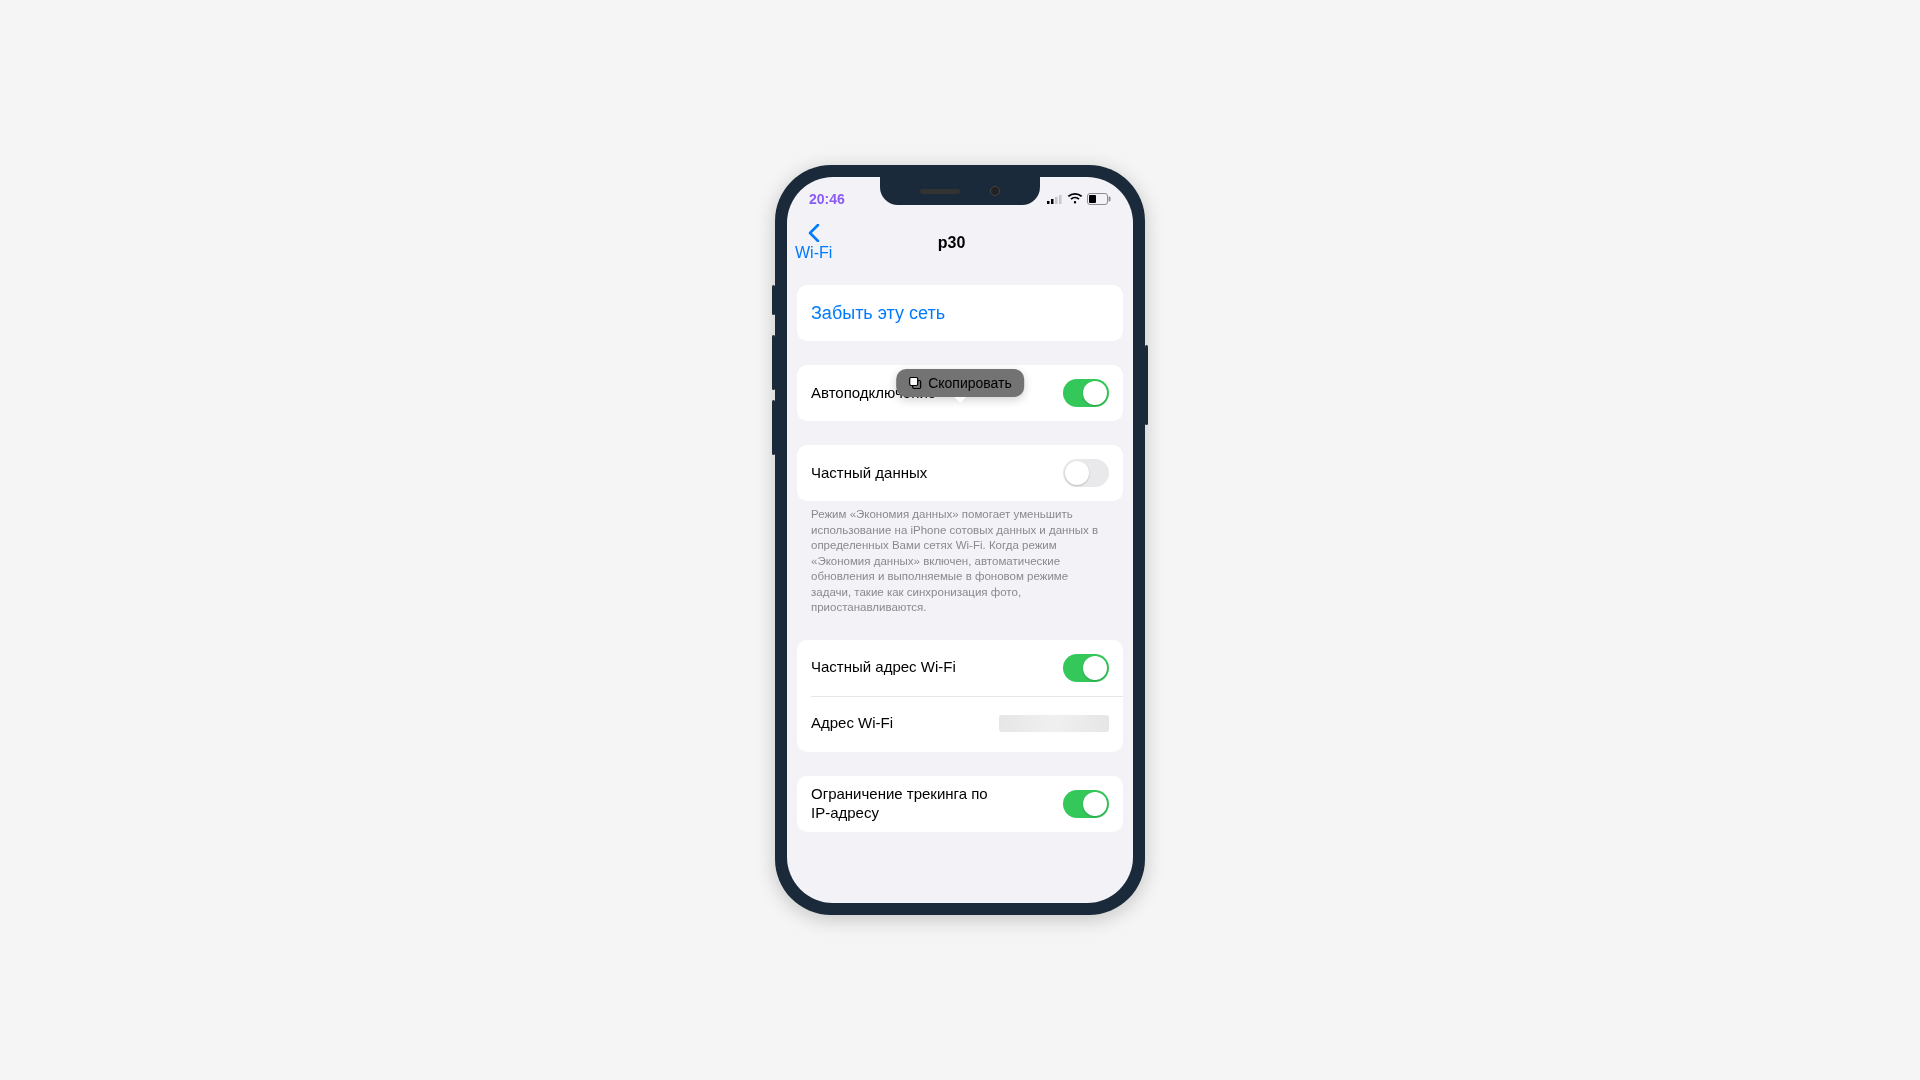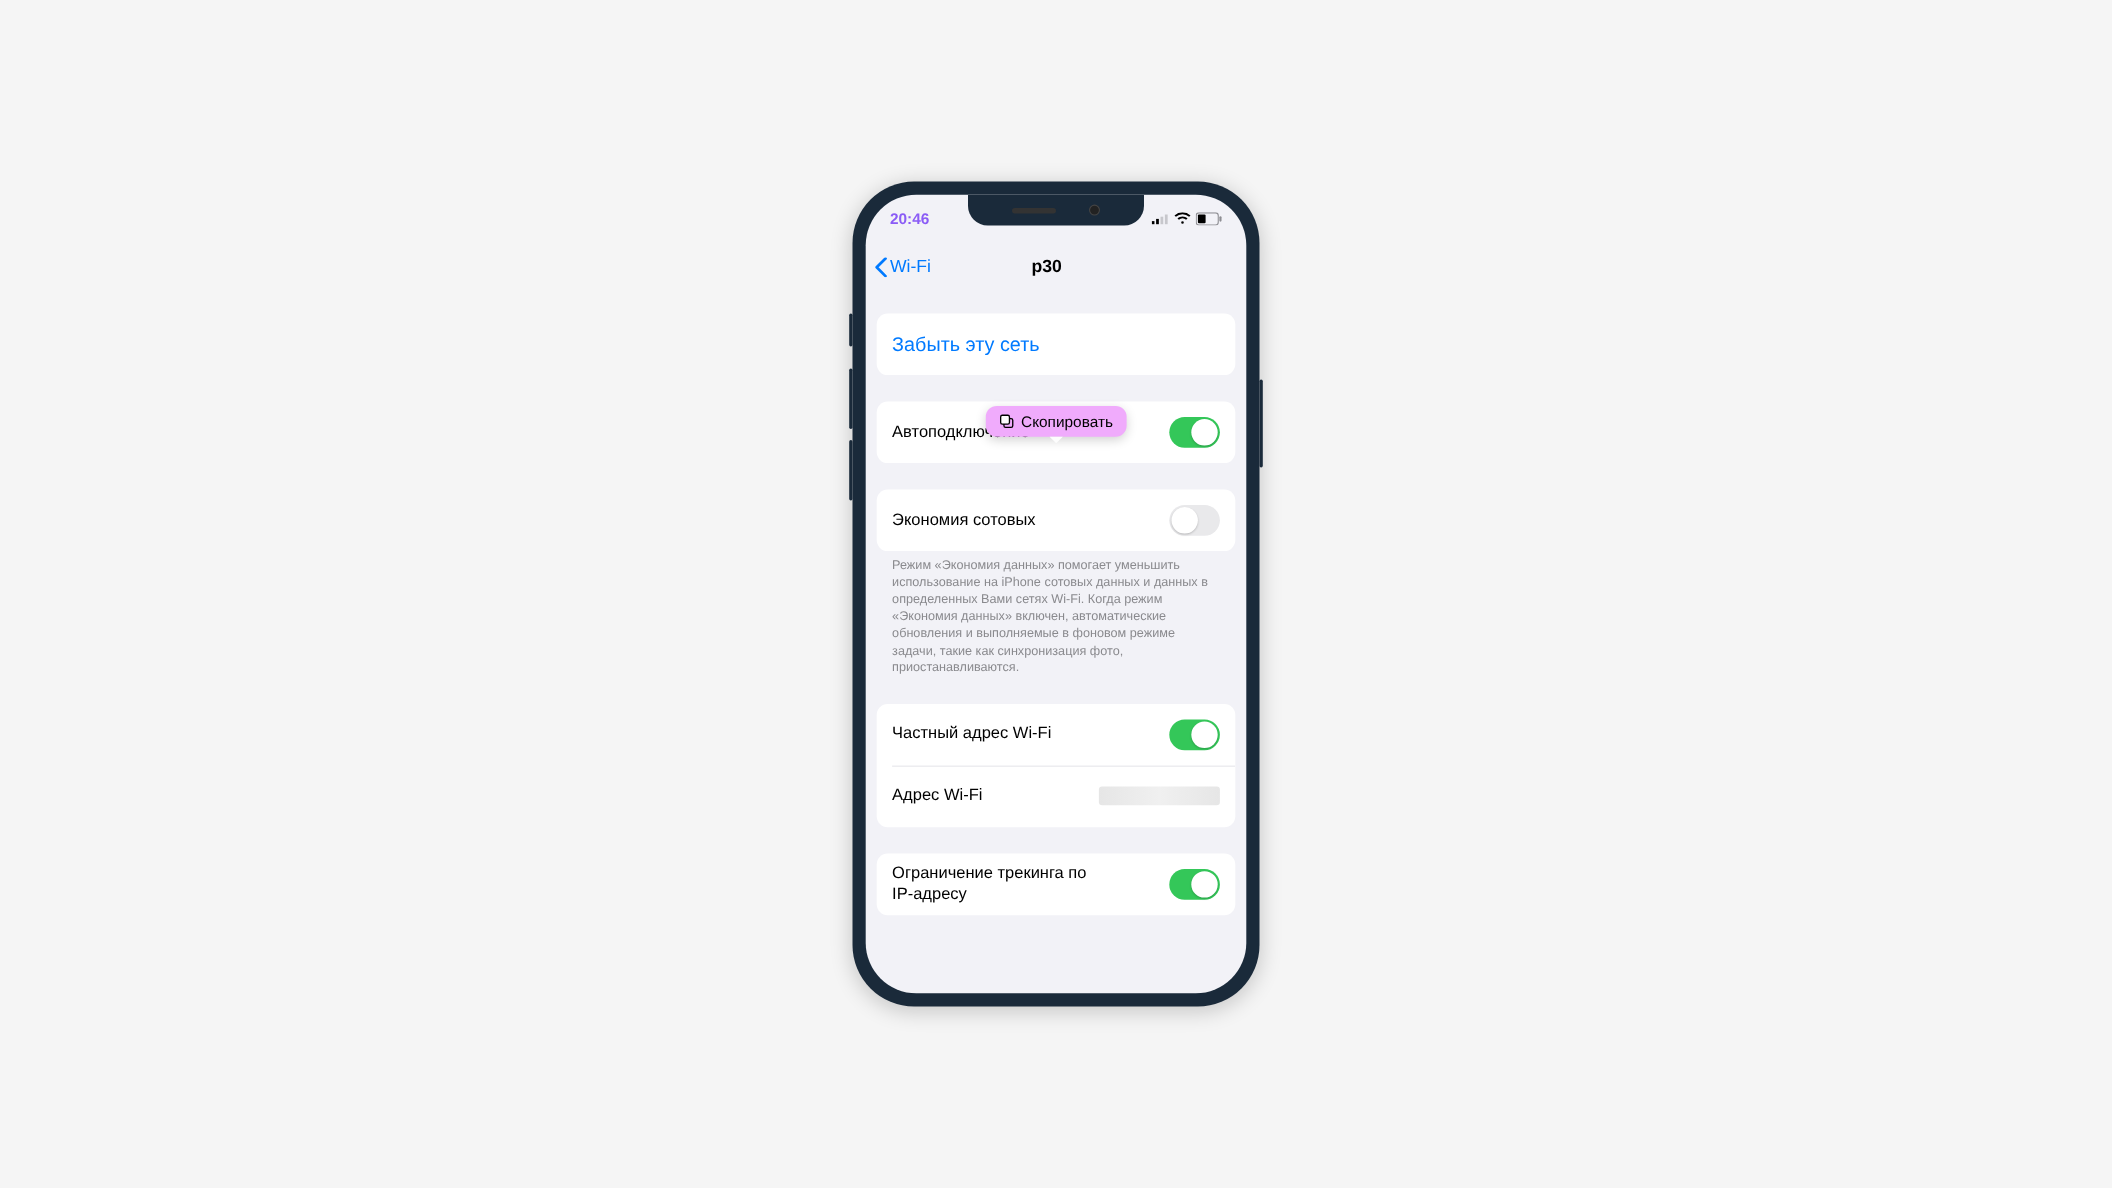--- a/index.html
+++ b/index.html
@@ -78,20 +78,21 @@
     align-items: center;
     position: relative;
     padding: 0 8px;
   }
   .back-btn {
     display: flex;
     align-items: center;
     color: #007aff;
     font-size: 16px;
     gap: 2px;
+    flex-direction: column;
   }
   .nav-title {
     position: absolute;
     left: 0; right: 17px;
     text-align: center;
     font-size: 16px;
     font-weight: 600;
     color: #000;
     pointer-events: none;
   }
@@ -157,21 +158,21 @@
     box-shadow:0 1px 2px rgba(0,0,0,0.2);
   }
   .toggle.on .knob { right:2px; }
   .toggle.off .knob { left:2px; }
   
   .popover {
     position:absolute;
     left:50%;
     top:192px;
     transform: translateX(-50%);
-    background:#f0abfc;
+    background:#737373;
     border-radius:10px;
     padding:6px 12px;
     display:flex;
     align-items:center;
     gap:6px;
     font-size:14px;
     color:#000;
     box-shadow: 0 3px 10px rgba(0,0,0,0.18);
     z-index:40;
   }
@@ -243,21 +244,21 @@
           <div class="row">
             <span class="label">Автоподключение</span>
             <div class="toggle on">
                 <div class="knob"></div>
               </div>
           </div>
         </div>
 
         <div class="group">
           <div class="row">
-            <span class="label">Экономия сотовых</span>
+            <span class="label">Частный данных</span>
             <div class="toggle off">
                 <div class="knob"></div>
               </div>
           </div>
         </div>
         <div class="footer-note">Режим «Экономия данных» помогает уменьшить использование на iPhone сотовых данных и данных в определенных Вами сетях Wi-Fi. Когда режим «Экономия данных» включен, автоматические обновления и выполняемые в фоновом режиме задачи, такие как синхронизация фото, приостанавливаются.</div>
 
         <div class="group">
           <div class="row">
             <span class="label">Частный адрес Wi-Fi</span>

